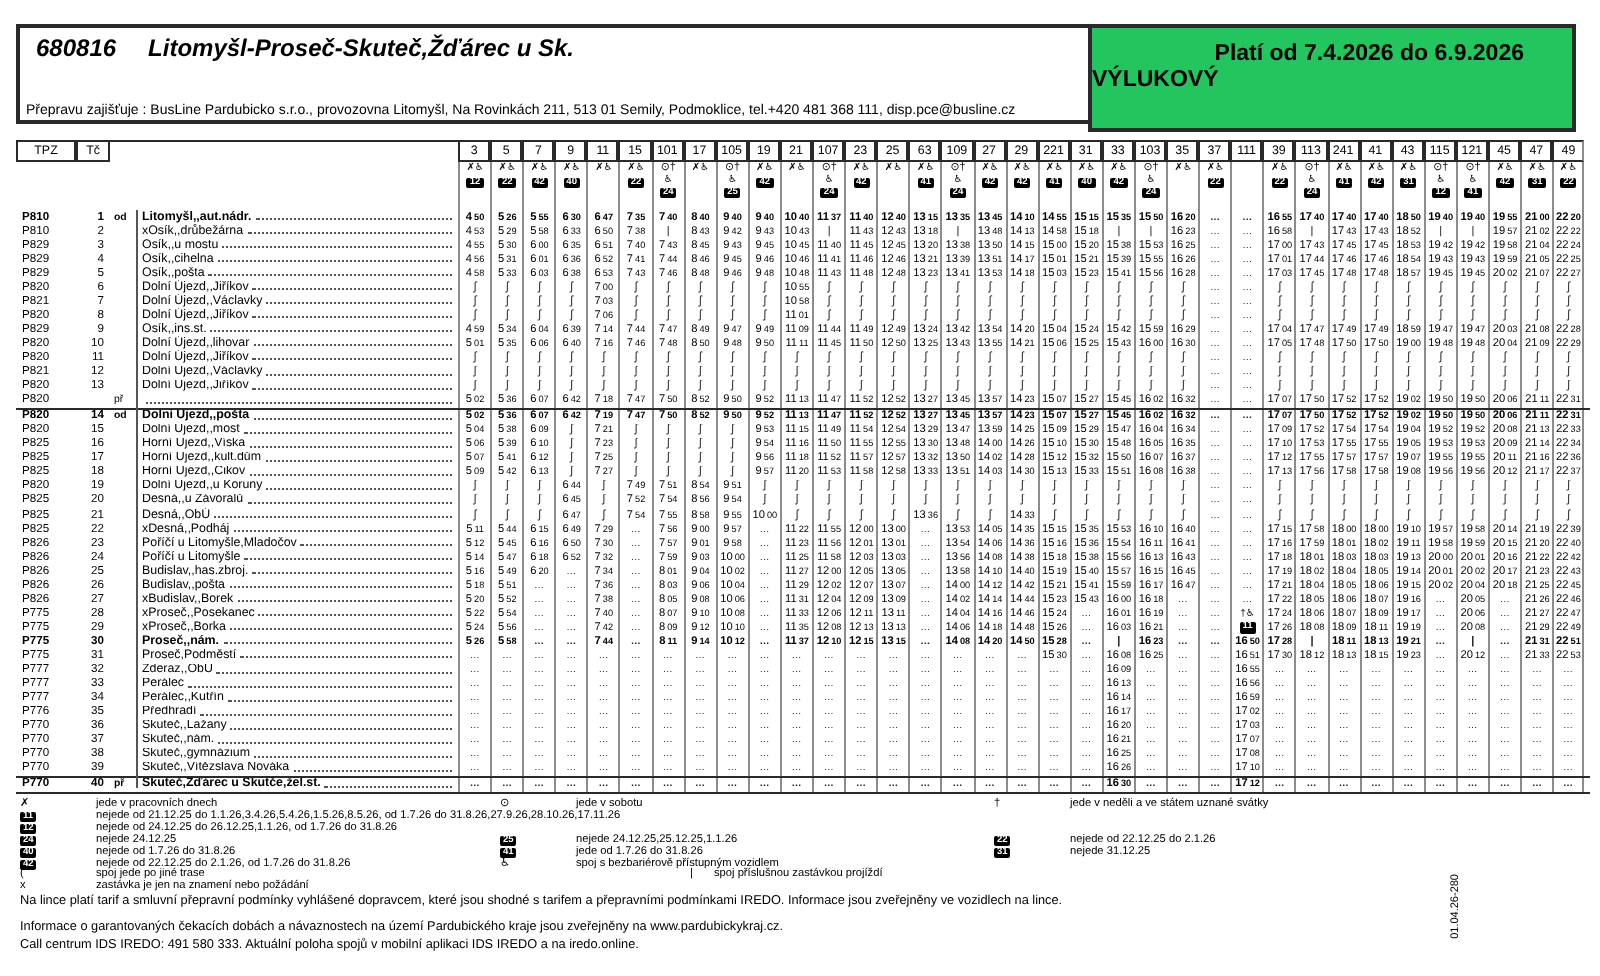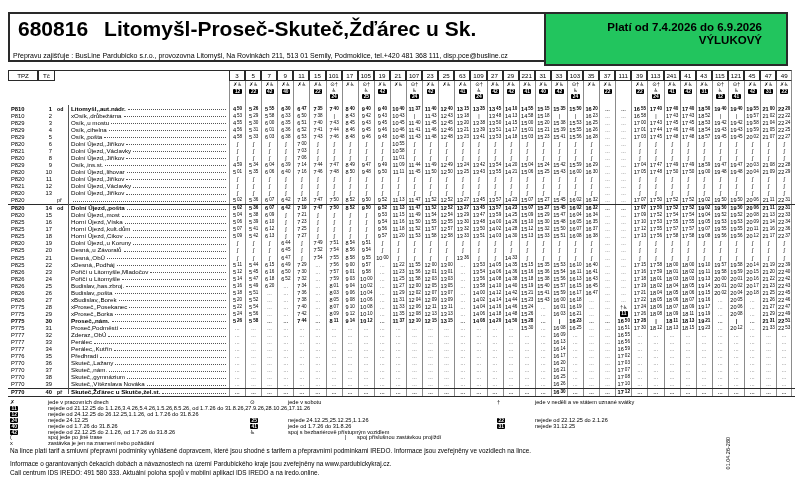--- a/index.html
+++ b/index.html
@@ -1,25 +1,25 @@
 <!DOCTYPE html>
 <html><head>
 <meta charset="utf-8">
 <style>
   html,body{margin:0;padding:0;}
   .page{position:relative;width:800px;height:488px;background:#fff;color:#000;
         font-family:"Liberation Sans","DejaVu Sans",sans-serif;overflow:hidden;}
   
   .hdr{position:absolute;left:8px;top:12px;width:780px;height:50px;border:2px solid #2a2a2a;box-sizing:border-box;}
-  .title{position:absolute;left:8px;top:3px;font-size:21px;font-weight:bold;white-space:nowrap;}
+  .title{position:absolute;left:8px;top:3px;font-size:12px;font-weight:bold;white-space:nowrap;font-style:italic;}
   .title .num{margin-right:16px;}
   .oper{position:absolute;left:3px;bottom:1px;font-size:7px;white-space:nowrap;}
   .vbox{position:absolute;top:-2px;right:-2px;width:240px;height:50px;border:2px solid #2a2a2a;background:#22c55e;box-sizing:content-box;}
   .vl1{margin:7px 24px 0 0;text-align:right;font-weight:bold;font-size:11.5px;}
-  .vl2{margin:1px 24px 0 0;text-align:right;font-weight:bold;font-size:11.5px;}
+  .vl2{margin:1px 24px 0 0;font-weight:bold;font-size:11.5px;}
   
   .tbl{position:absolute;left:8px;top:70px;width:787px;}
   .trow{display:flex;height:7.05px;line-height:6px;}
   .trow.thead{height:11px;line-height:9px;}
   .trow.tsym{height:24px;}
   .c{box-sizing:border-box;flex:none;display:flex;align-items:center;overflow:hidden;}
   .c.tpz{width:30px;font-size:5.8px;padding-left:3px;}
   .c.tc{width:17px;font-size:5.8px;justify-content:flex-end;padding-right:3px;}
   .c.op{width:14px;font-size:5.2px;padding-left:2px;}
   .c.name{width:160px;font-size:6.2px;white-space:nowrap;padding-left:2px;}

